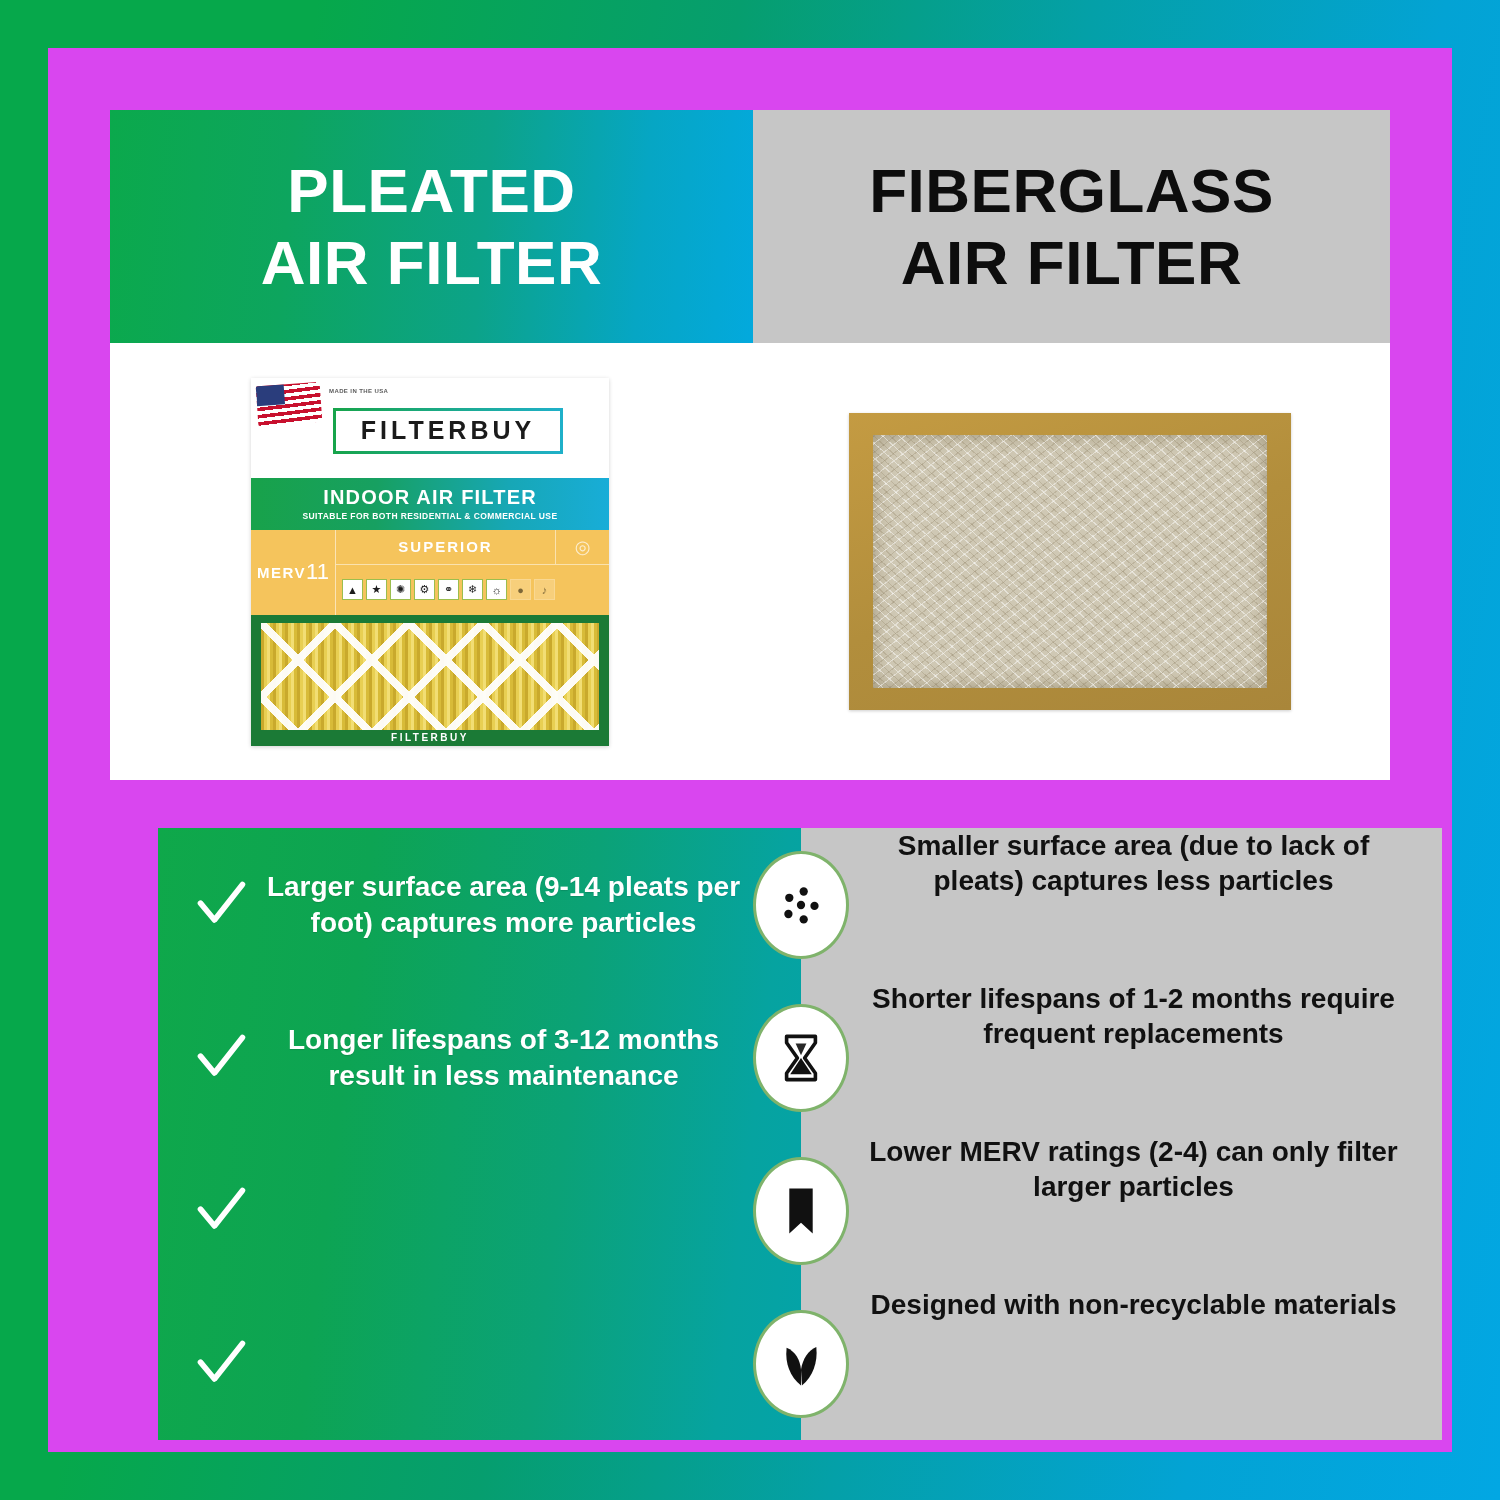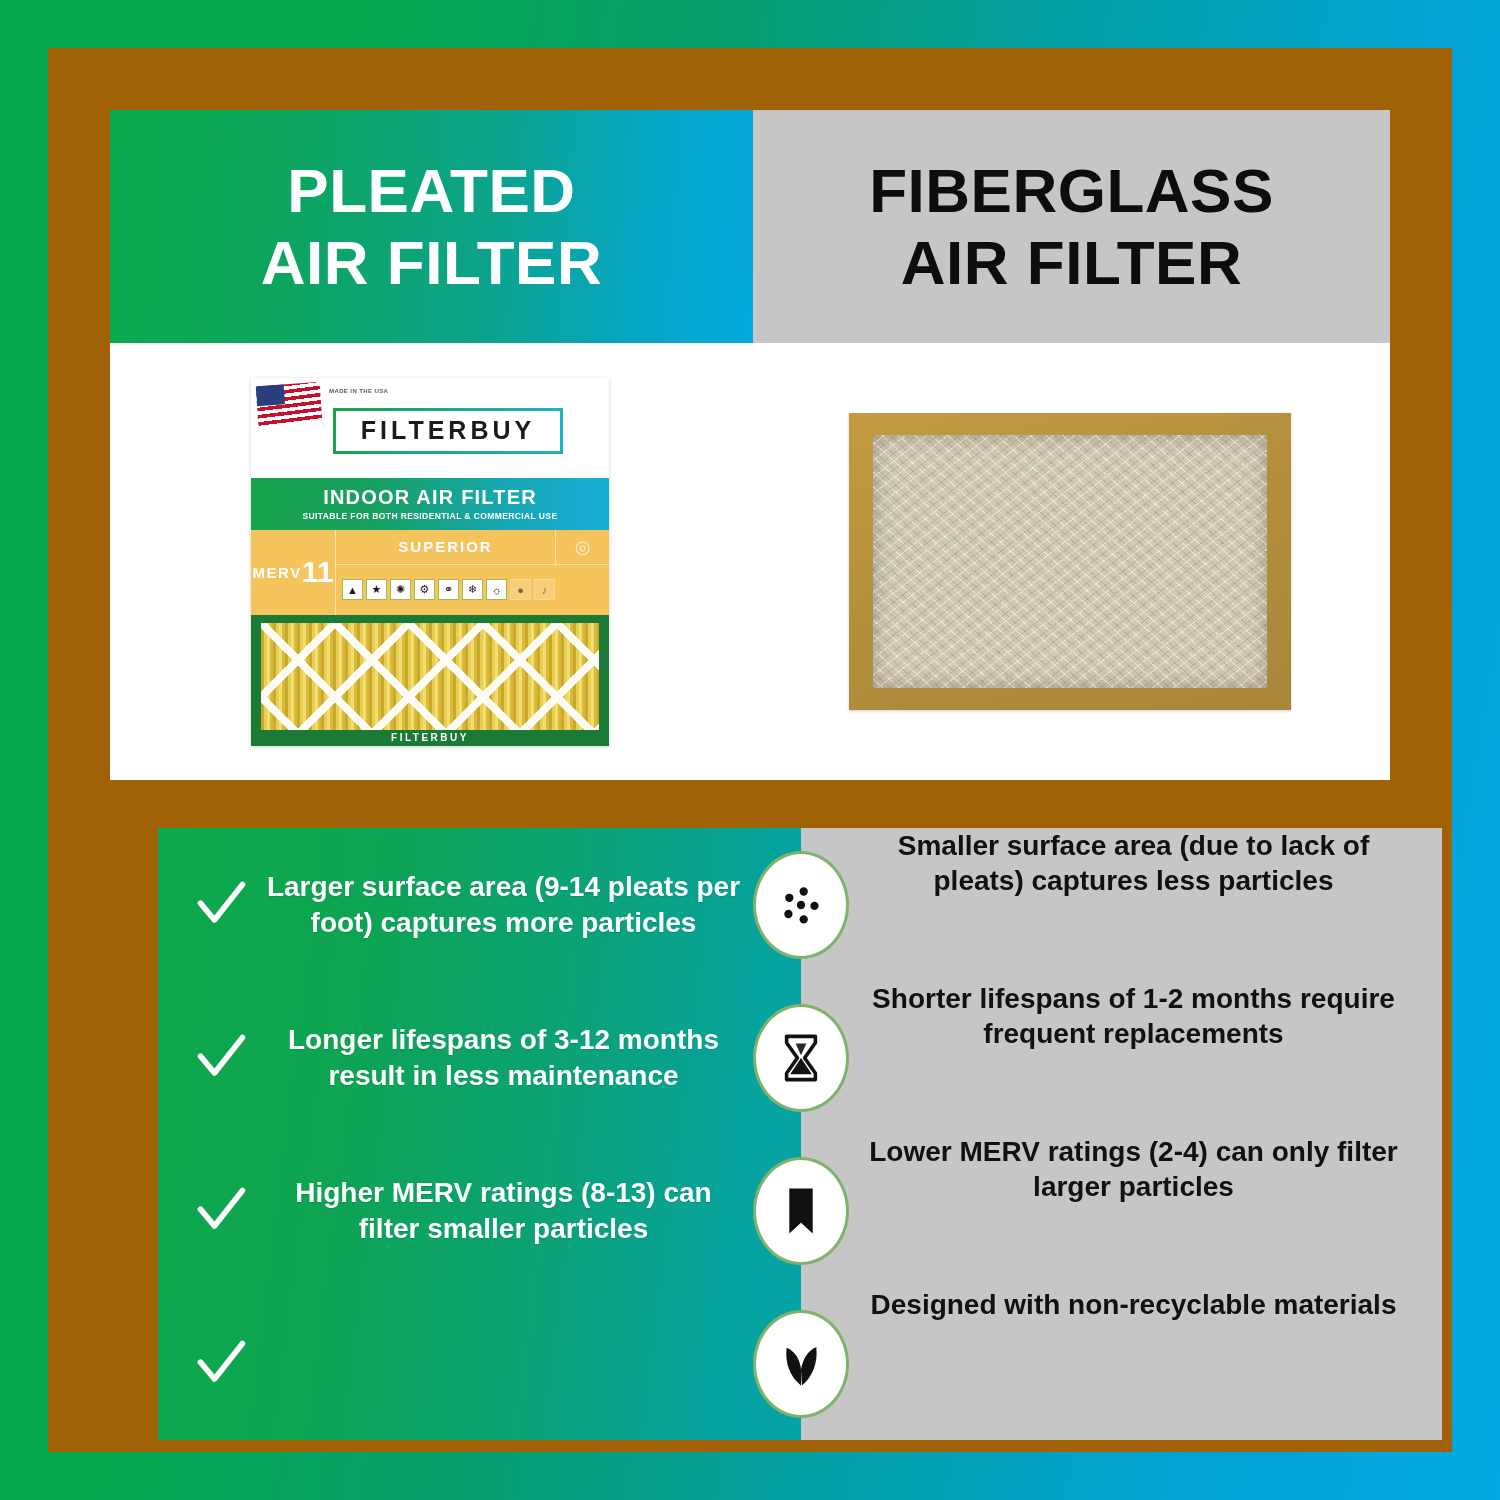--- a/index.html
+++ b/index.html
@@ -8,21 +8,21 @@
     font-family: "Liberation Sans", sans-serif;
     background: linear-gradient(100deg, #06A84B 0%, #06A84B 18%, #069E6E 42%, #04A0A8 62%, #03A3D4 82%, #02A7E3 100%);
     overflow: hidden;
   }
 
   
   .frame {
     position: absolute;
     left: 48px; top: 48px;
     width: 1404px; height: 1404px;
-    background: #a16207;
+    background: #d946ef;
   }
 
   
   .header {
     position: absolute;
     left: 62px; top: 62px;
     width: 1280px; height: 233px;
     display: flex;
   }
   .header-left {
@@ -116,21 +116,21 @@
     display: flex;
   }
   .merv {
     width: 85px;
     display: flex; 
     align-items: center; justify-content: center;
     border-right: 1px solid rgba(255,255,255,.55);
     color: #fff;
   }
   .merv .m1 { font-size: 15px; font-weight: 800; letter-spacing: 1.5px; }
-  .merv .m2 { font-size: 30px; font-weight: 700; line-height: 1; }
+  .merv .m2 { font-size: 22px; font-weight: 400; line-height: 1; }
   .merv-right { flex: 1; display: flex; flex-direction: column; }
   .sup-row {
     height: 35px; display: flex; align-items: center;
     border-bottom: 1px solid rgba(255,255,255,.5);
   }
   .sup-label {
     flex: 1; text-align: center;
     font-size: 15px; font-weight: 800; color: #fff; letter-spacing: 2px;
   }
   .ul-mark {
@@ -397,21 +397,20 @@
         </div>
       </div>
 
       <div class="row">
         <div class="row-left">
           <span class="check">
             <svg viewBox="0 0 60 60">
                 <path d="M8 28 L23 46 L53 8" fill="none" stroke="#ffffff" stroke-width="6" stroke-linecap="round" stroke-linejoin="round"></path>
               </svg>
           </span>
-          <div class="row-left-text">Higher MERV ratings (8-13) can filter smaller particles</div>
         </div>
         <div class="row-icon">
           <svg viewBox="0 0 60 60">
             <path d="M17 5 H43 V55 L30 43 L17 55 Z" fill="#111"></path>
           </svg>
         </div>
         <div class="row-right">
           <div class="row-right-text">Lower MERV ratings (2-4) can only filter larger particles</div>
         </div>
       </div>

